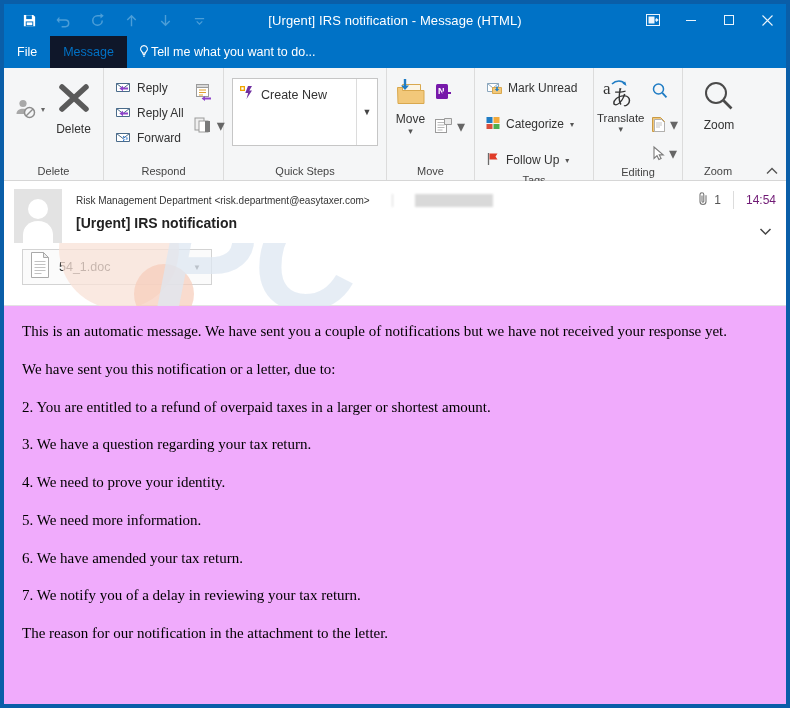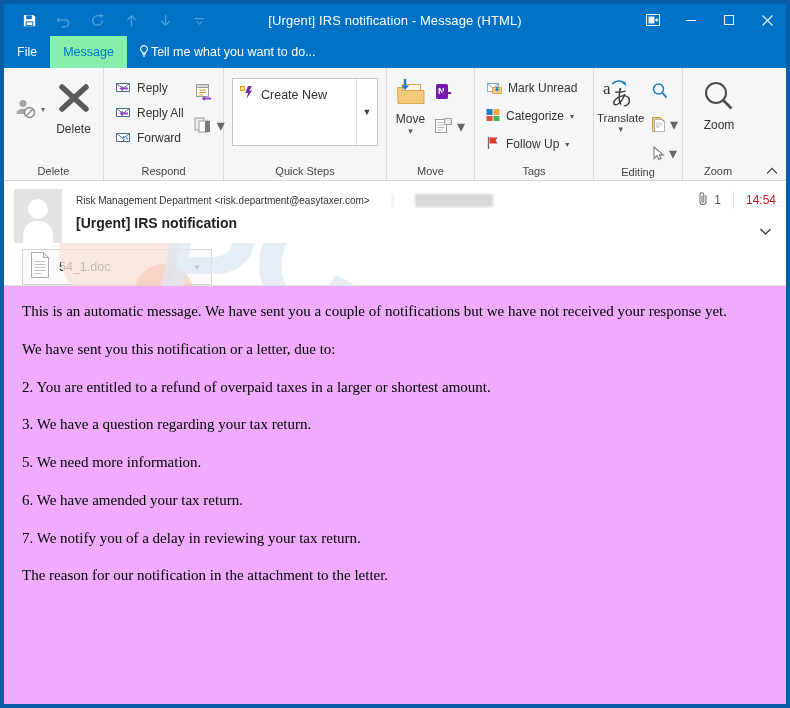--- a/index.html
+++ b/index.html
@@ -93,21 +93,21 @@
   .tab {
     height: 32px;
     padding: 0 13px;
     display: flex;
     align-items: center;
     color: #ffffff;
     font-size: 12.5px;
     box-sizing: border-box;
   }
   .tab.active {
-    background: #86efac;
+    background: #0f172a;
     color: #0072c6;
   }
   .tellme {
     display: flex;
     align-items: center;
     color: #ffffff;
     font-size: 12.5px;
     padding: 0 10px;
     height: 32px;
   }
@@ -276,38 +276,38 @@
     color: #555;
     white-space: nowrap;
   }
   .attach-count {
     display: flex;
     align-items: center;
     gap: 4px;
     padding-right: 12px;
     border-right: 1px solid #dcdcdc;
   }
-  .msg-time { padding-left: 12px; color: #b91c1c; }
+  .msg-time { padding-left: 12px; color: #701a75; }
   .subject {
     font-size: 14px;
     font-weight: bold;
     color: #222222;
     margin-top: 4px;
   }
   .expand-chevron {
     position: absolute;
     right: 12px;
     top: 42px;
     color: #444;
   }
 
   
   .attach-row {
     flex: 0 0 auto;
-    padding: 6px 10px 0 18px;
+    padding: 6px 10px 20px 18px;
     border-bottom: 1px solid #e3e3e3;
     background: #ffffff;
   }
   .attach-chip {
     width: 190px;
     height: 36px;
     border: 1px solid #d3d3d3;
     background: #fbfbfb;
     display: flex;
     align-items: center;
@@ -588,21 +588,21 @@
                 </svg>
             <span class="caret" style="color:#666">▾</span>
           </div>
         </div>
       </div>
       <div class="group-label">Move</div>
     </div>
 
     <div class="group" style="width:119px">
       <div class="group-body">
-        <div style="display:flex;flex-direction:column;gap:4px;padding-top:2px">
+        <div style="display:flex;flex-direction:column;gap:12px;padding-top:2px">
           <div class="smallbtn">
             <span>
               <svg width="18" height="18" viewBox="0 0 18 18">
                     <path fill="#fff" stroke="#8aa6bd" d="M2.5 5.5h11v8h-11z"></path>
                     <path fill="none" stroke="#8aa6bd" d="m2.5 5.5 5.5 4.5 5.5-4.5"></path>
                     <path fill="#f2c87a" stroke="#d9a84e" d="M7.5 9.5h9v6h-9z"></path>
                     <path fill="none" stroke="#1f7cc4" stroke-width="1.6" d="M12 8.5v3.5"></path>
                     <path fill="#1f7cc4" d="m9.8 11 2.2 2.6 2.2-2.6z"></path>
                   </svg>
             </span>
@@ -747,20 +747,21 @@
       <span class="attach-name">54_1.doc</span>
       <span class="attach-caret">▼</span>
     </div>
   </div>
 
   <div class="msg-body">
     <p>This is an automatic message. We have sent you a couple of notifications but we have not received your response yet.</p>
     <p>We have sent you this notification or a letter, due to:</p>
     <p>2. You are entitled to a refund of overpaid taxes in a larger or shortest amount.</p>
     <p>3. We have a question regarding your tax return.</p>
+    <p>4. We need to prove your identity.</p>
     <p>5. We need more information.</p>
     <p>6. We have amended your tax return.</p>
     <p>7. We notify you of a delay in reviewing your tax return.</p>
     <p>The reason for our notification in the attachment to the letter.</p>
   </div>
 
  </div>
 </div>
 
 </body></html>

